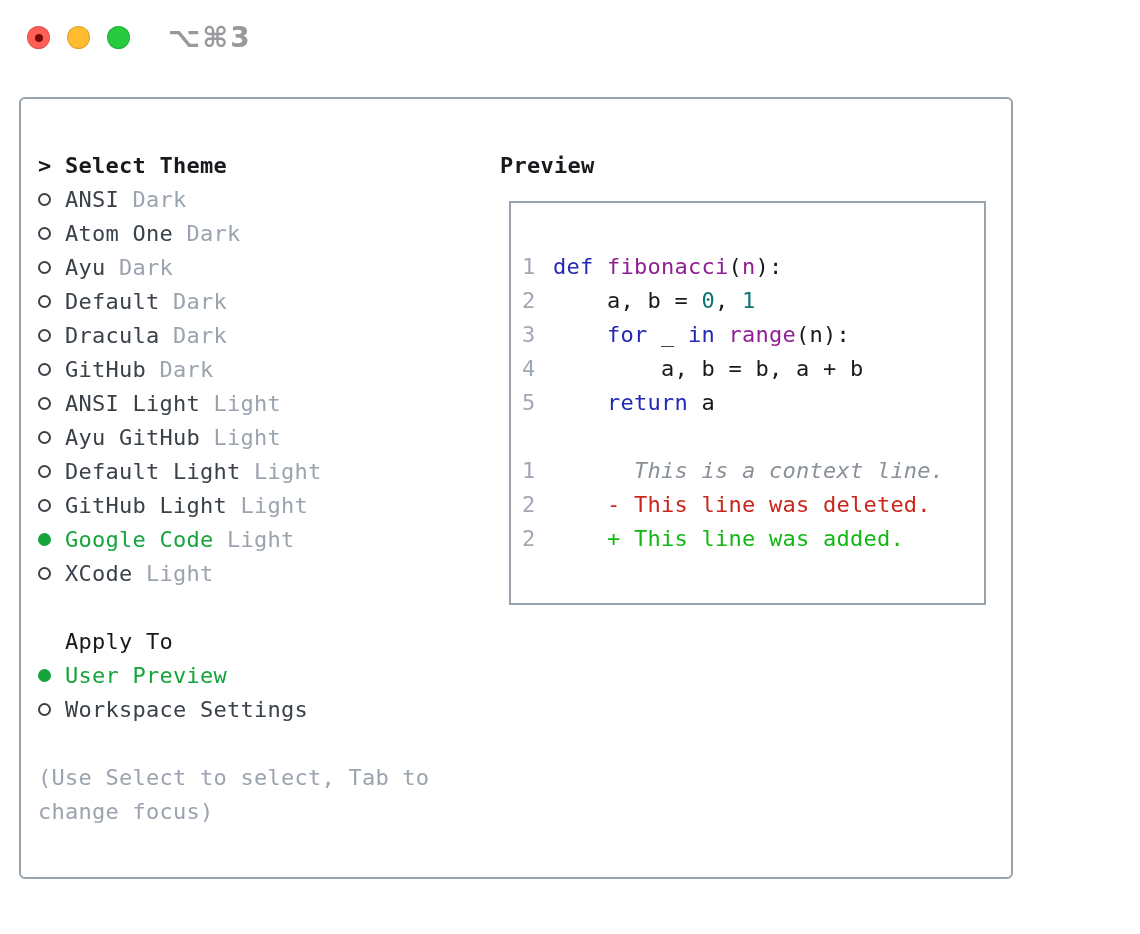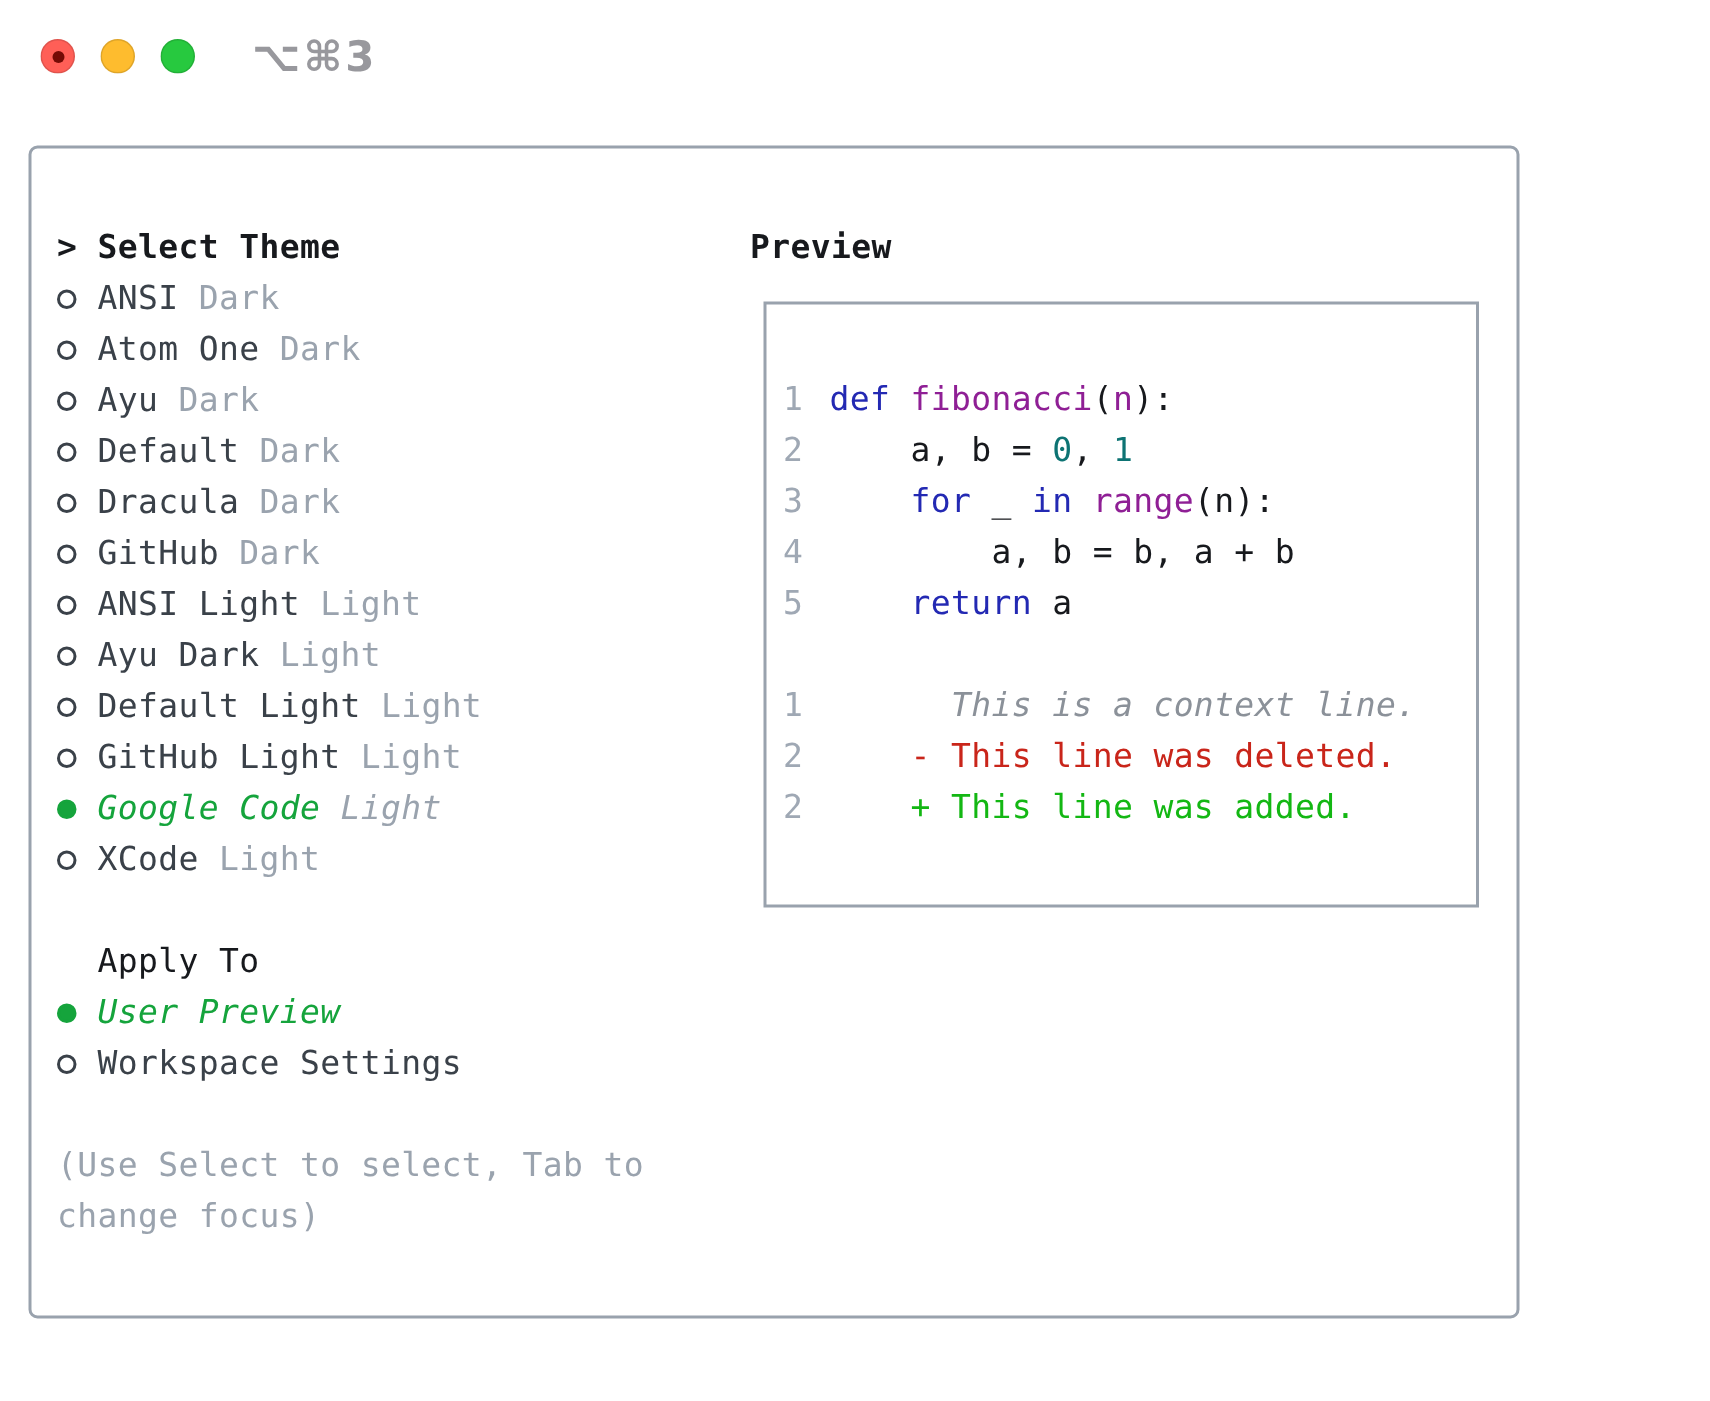--- a/index.html
+++ b/index.html
@@ -22,21 +22,21 @@
     color:var(--title-gray); letter-spacing:2px;
   }
   
   .content-box {
     position:absolute; left:19px; top:97px; width:994px; height:782px;
     border:2px solid var(--box-border); border-radius:6px; background:#fff;
   }
   .left-panel { position:absolute; left:17px; top:49px; }
   .row { height:34px; display:flex; align-items:center; font-size:22px; letter-spacing:.25px; white-space:pre; color:var(--item-dark); }
   .row.header { font-weight:bold; color:var(--near-black); }
-  .row.selected { color:var(--accent-green);font-style:italic; }
+  .row.selected { color:var(--accent-green); }
   .row .variant { color:var(--muted-gray); }
   .row.hint { color:var(--muted-gray); }
   .row.plainhdr { color:var(--near-black); }
   .mk { display:inline-flex; width:27px; align-items:center; flex:none; }
   .circle { width:13px; height:13px; border-radius:50%; border:2.5px solid currentColor; display:inline-block; }
   .circle.filled { background:currentColor; }
   .prefix { color:var(--near-black); font-weight:bold; }
   
   .preview-title {
     position:absolute; left:479px; top:49px; height:34px; display:flex; align-items:center;
@@ -74,21 +74,21 @@
   <div class="left-panel">
     <div class="row header"><span class="mk prefix"><span>&gt;</span></span><span>Select Theme</span></div>
     <div id="theme-items">
         <div class="row"><span class="mk"><span class="circle"></span></span><span>ANSI</span><span class="variant"> Dark</span></div>
         <div class="row"><span class="mk"><span class="circle"></span></span><span>Atom One</span><span class="variant"> Dark</span></div>
         <div class="row"><span class="mk"><span class="circle"></span></span><span>Ayu</span><span class="variant"> Dark</span></div>
         <div class="row"><span class="mk"><span class="circle"></span></span><span>Default</span><span class="variant"> Dark</span></div>
         <div class="row"><span class="mk"><span class="circle"></span></span><span>Dracula</span><span class="variant"> Dark</span></div>
         <div class="row"><span class="mk"><span class="circle"></span></span><span>GitHub</span><span class="variant"> Dark</span></div>
         <div class="row"><span class="mk"><span class="circle"></span></span><span>ANSI Light</span><span class="variant"> Light</span></div>
-        <div class="row"><span class="mk"><span class="circle"></span></span><span>Ayu Dark</span><span class="variant"> Light</span></div>
+        <div class="row"><span class="mk"><span class="circle"></span></span><span>Ayu GitHub</span><span class="variant"> Light</span></div>
         <div class="row"><span class="mk"><span class="circle"></span></span><span>Default Light</span><span class="variant"> Light</span></div>
         <div class="row"><span class="mk"><span class="circle"></span></span><span>GitHub Light</span><span class="variant"> Light</span></div>
         <div class="row selected"><span class="mk"><span class="circle filled"></span></span><span>Google Code</span><span class="variant"> Light</span></div>
         <div class="row"><span class="mk"><span class="circle"></span></span><span>XCode</span><span class="variant"> Light</span></div>
       </div>
     <div class="row"></div>
     <div class="row plainhdr"><span class="mk"></span><span>Apply To</span></div>
     <div id="apply-options">
         <div class="row selected"><span class="mk"><span class="circle filled"></span></span><span>User Preview</span></div>
         <div class="row"><span class="mk"><span class="circle"></span></span><span>Workspace Settings</span></div>

